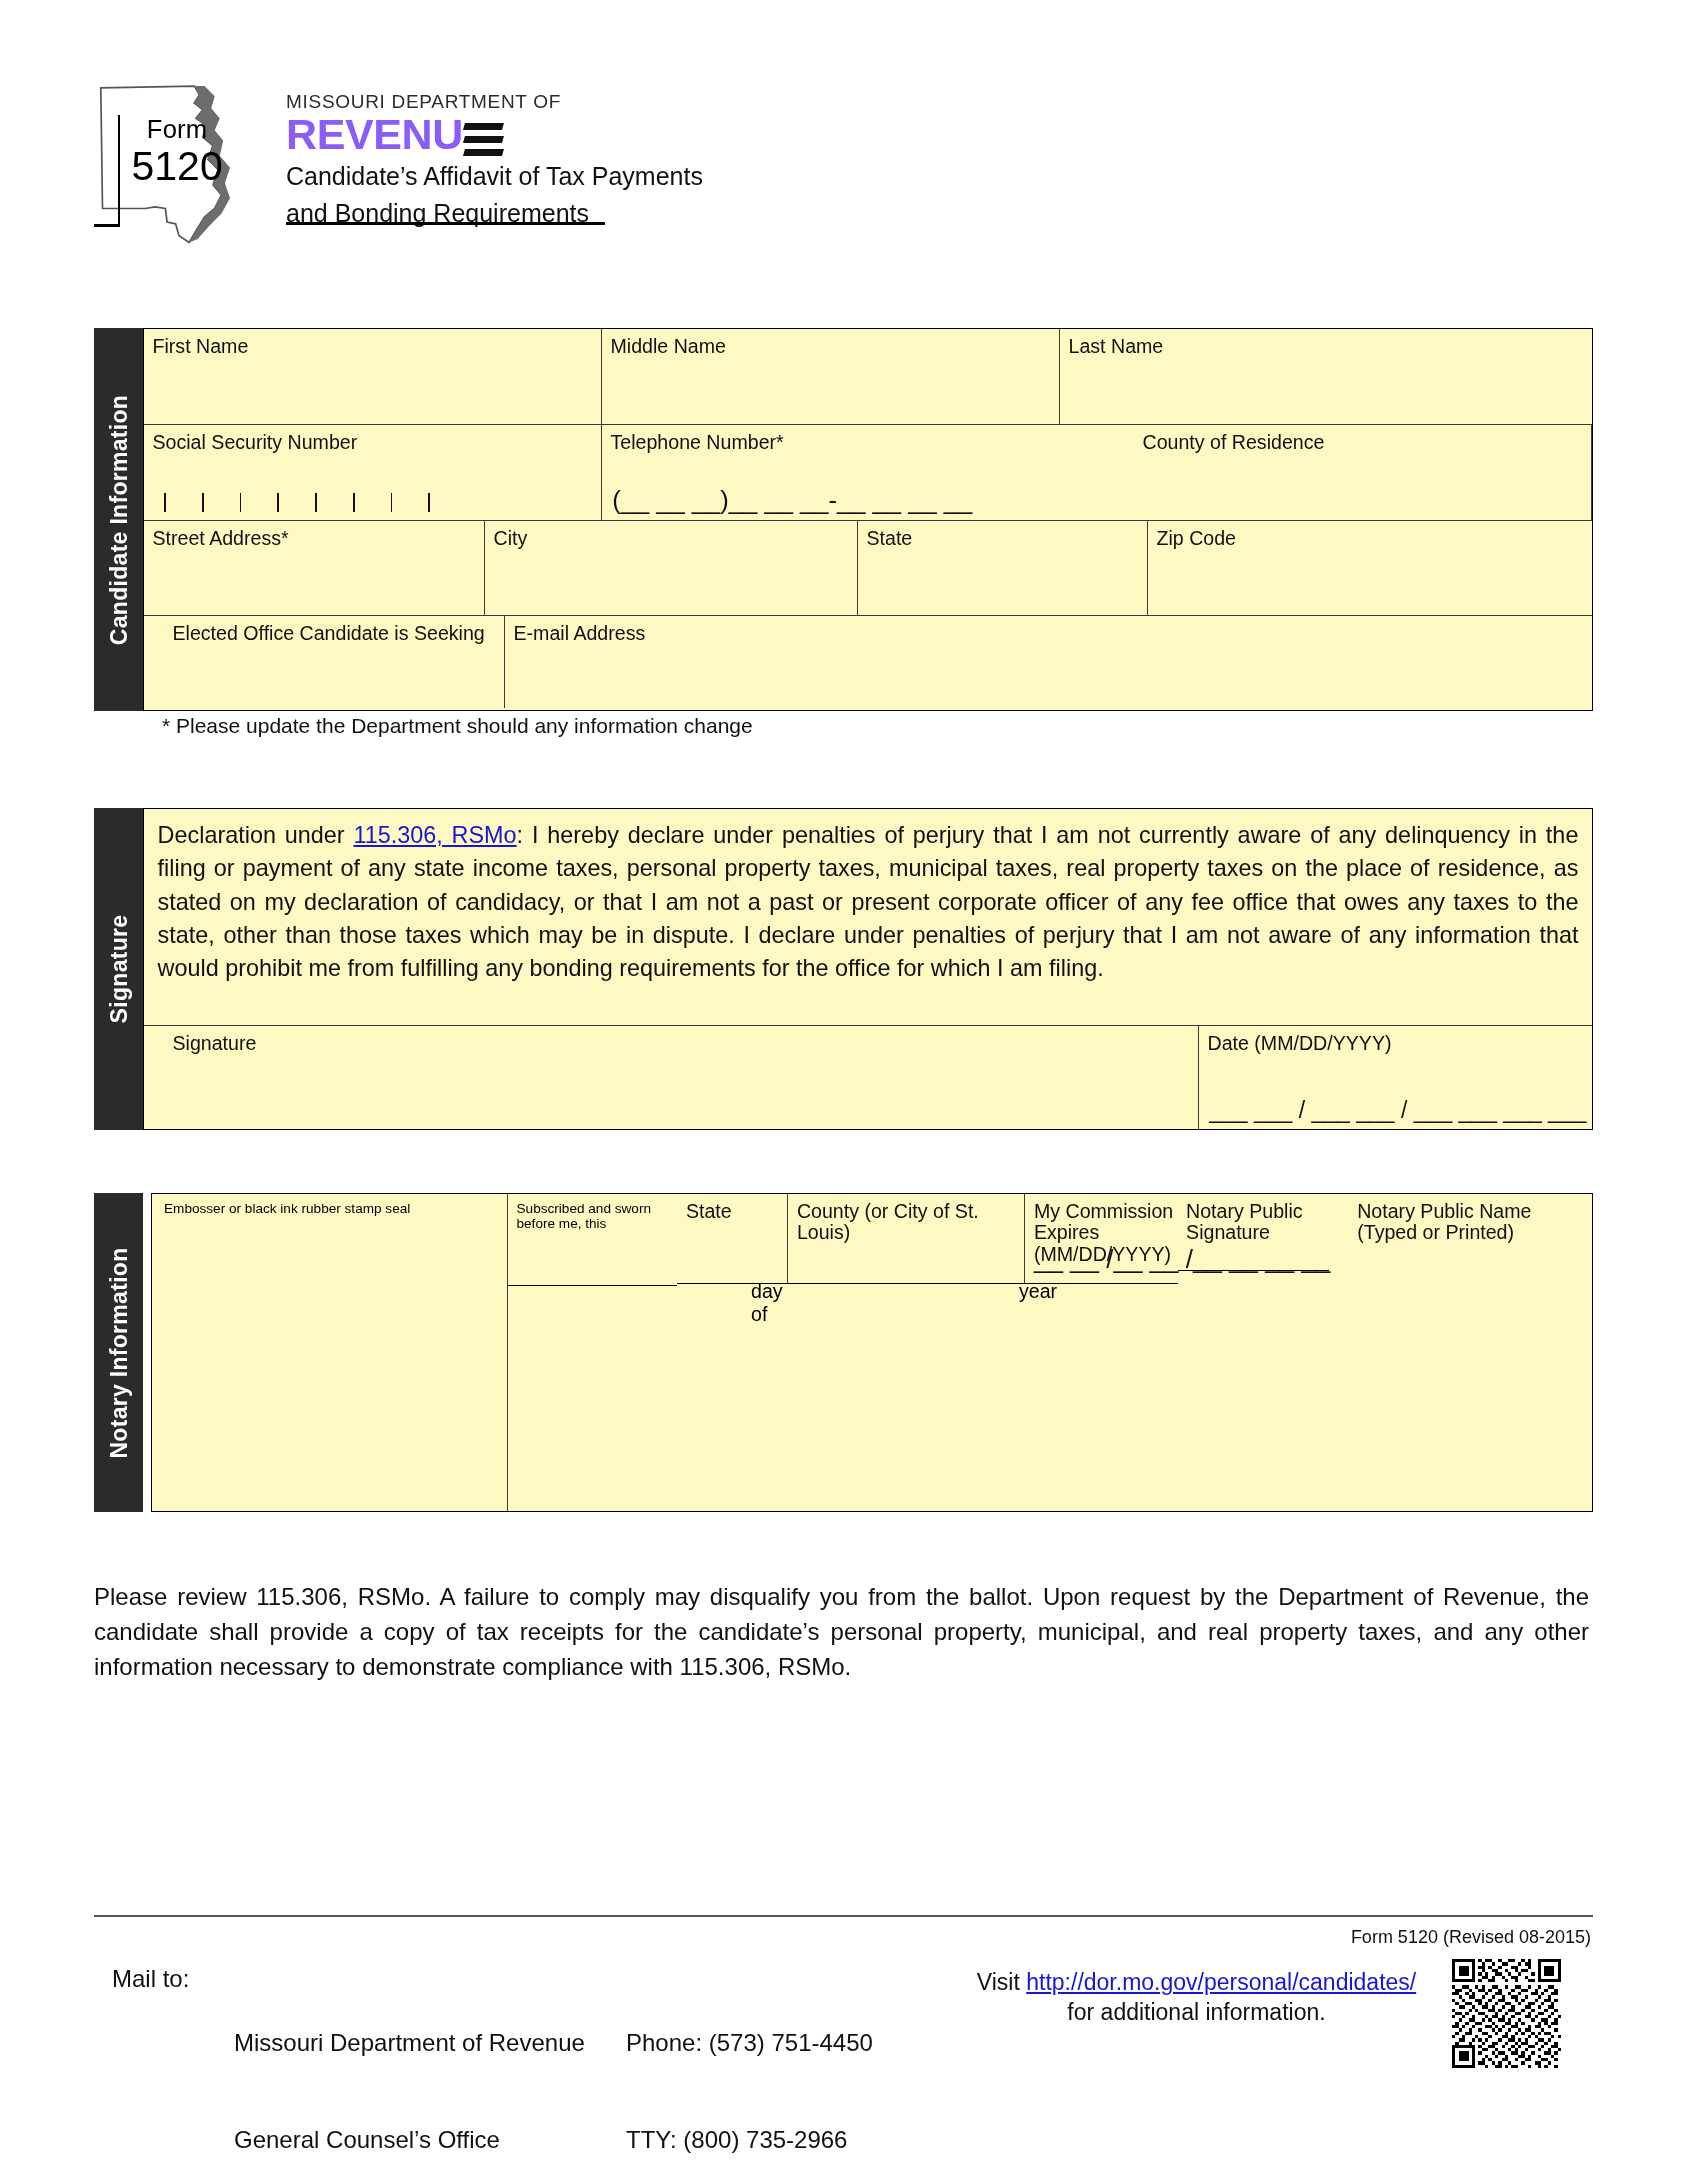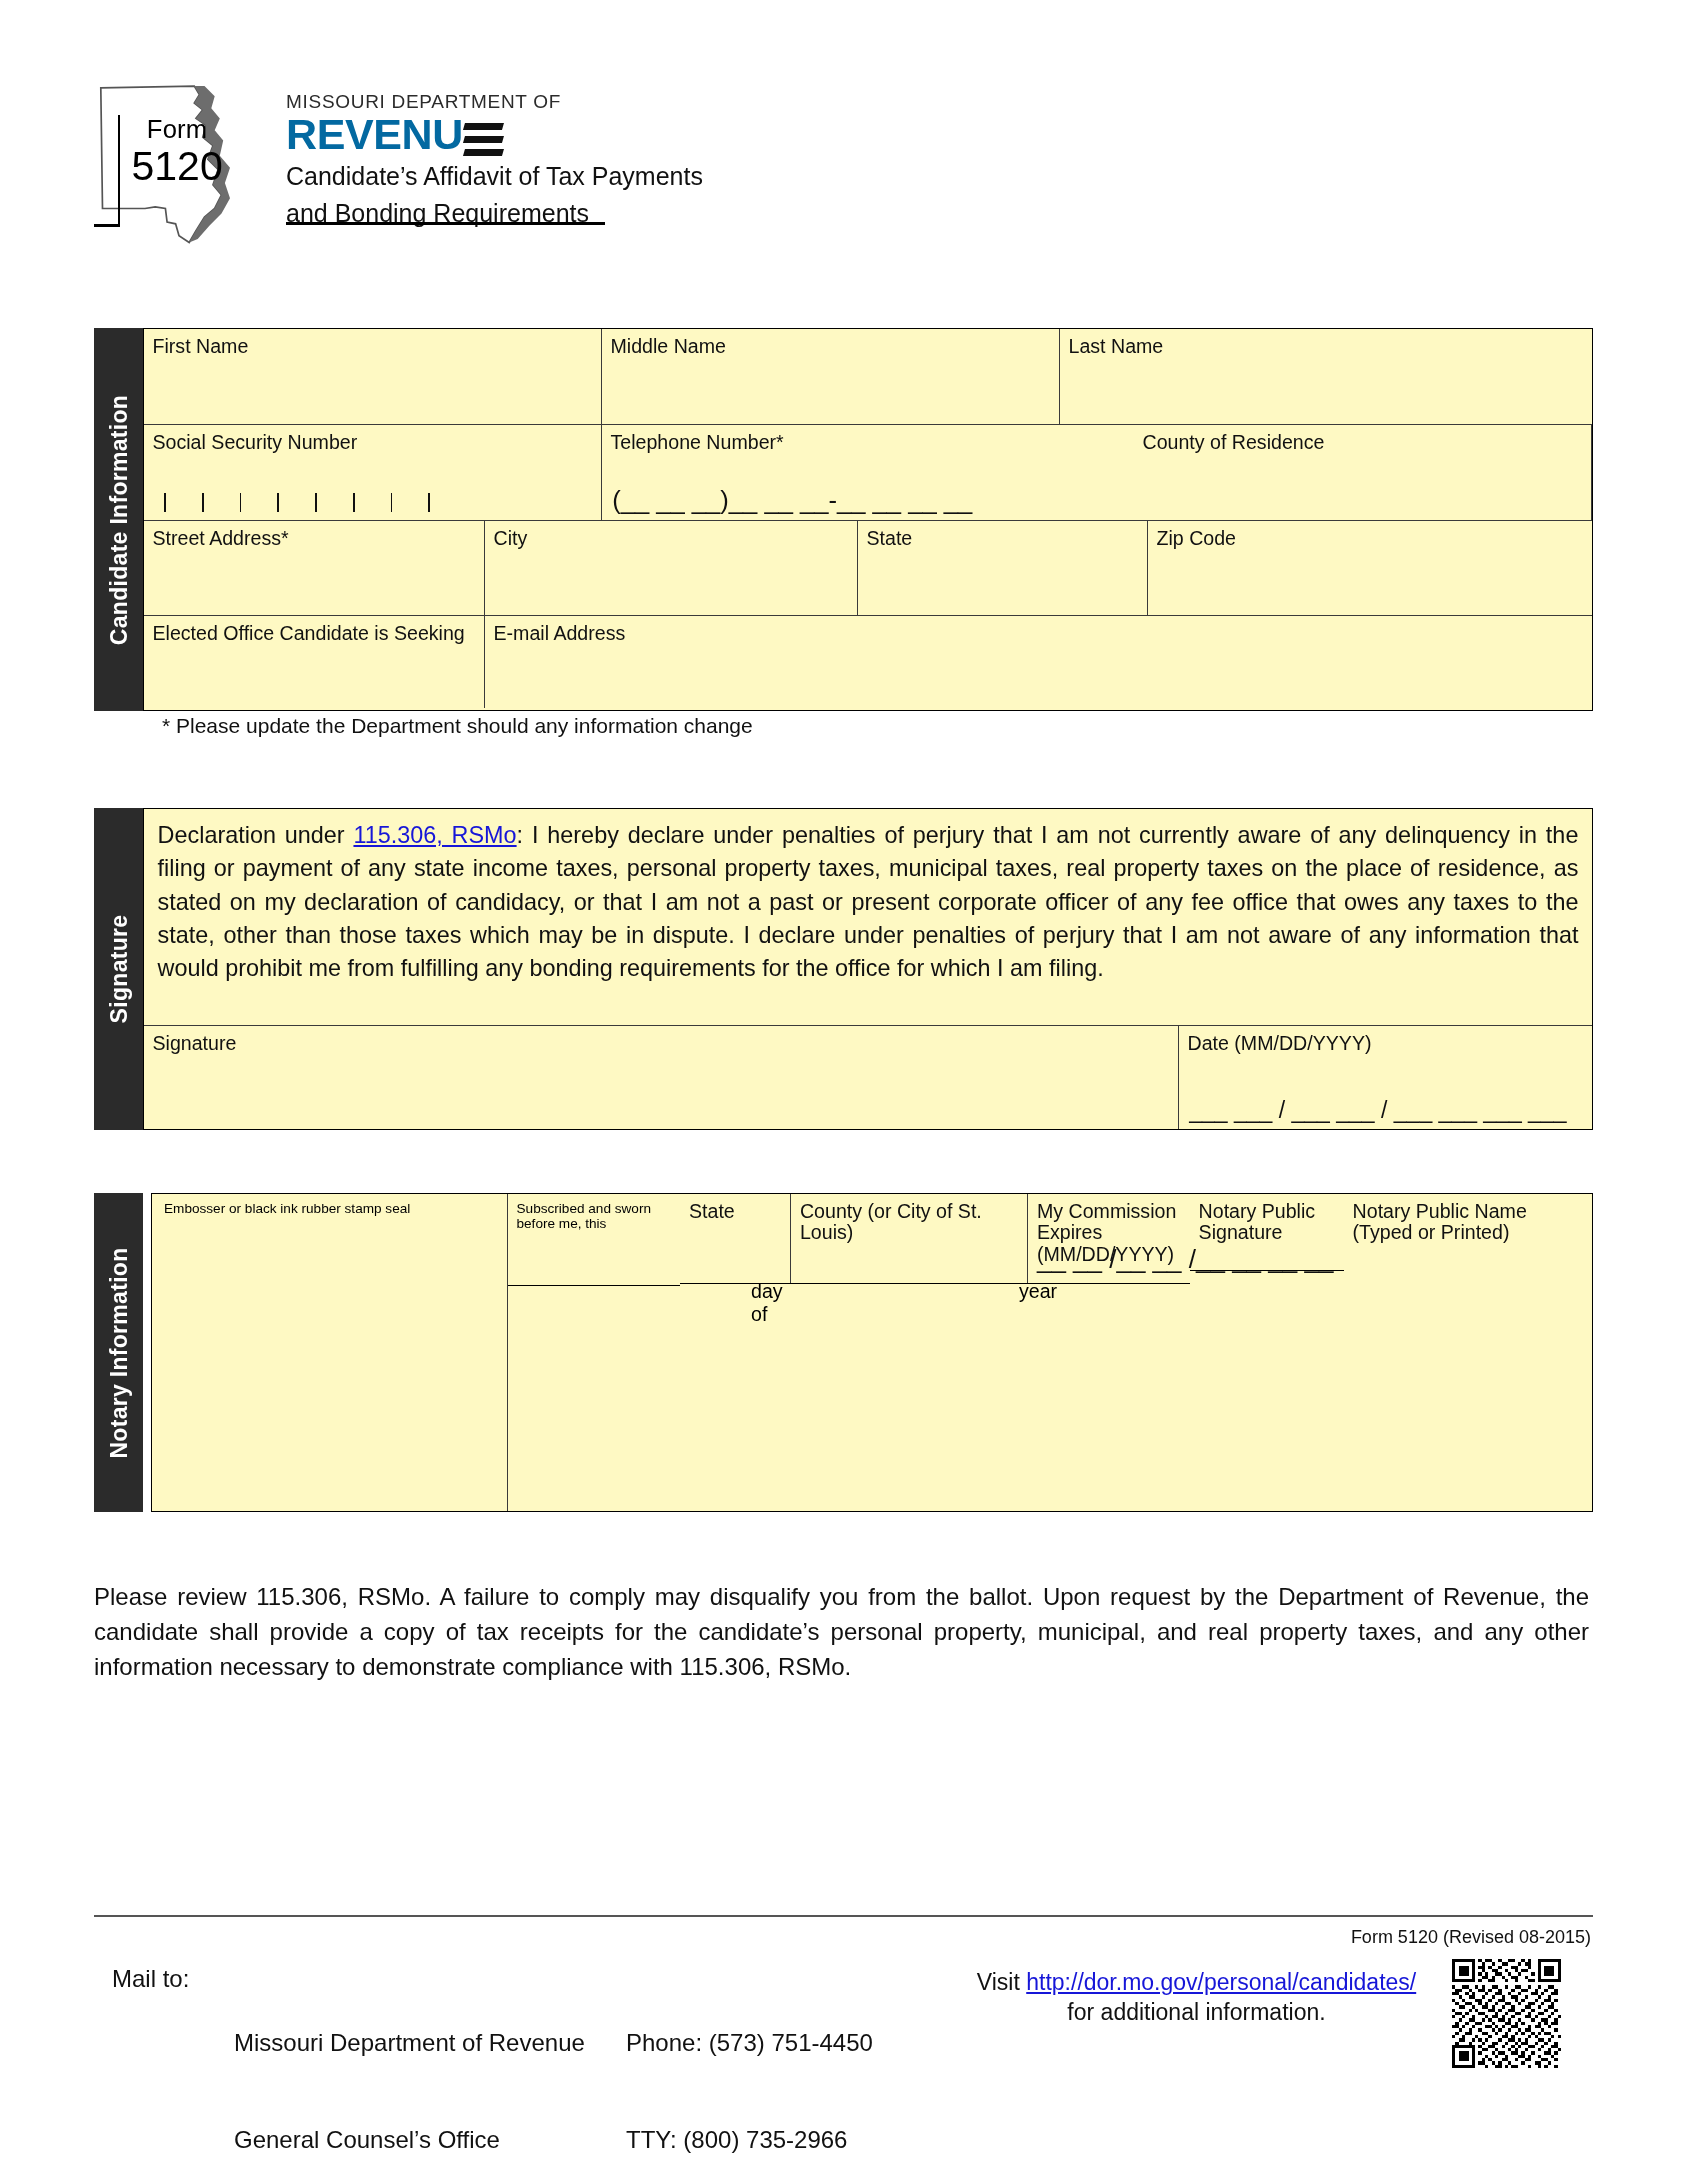--- a/index.html
+++ b/index.html
@@ -80,21 +80,21 @@
     letter-spacing: 0.7px;
     color: #2b2b2b;
     margin: 0 0 0.9px 0;
   }
   .brand-word {
     font-size: 43px;
     font-weight: 700;
     letter-spacing: -0.4px;
     line-height: 0.95;
     margin: 0;
-    color: #0369a1;
+    color: #8b5cf6;
     display: flex;
     align-items: flex-end;
   }
   .brand-word .e-mark {
     display: inline-block;
     width: 39px;
     height: 32px;
     position: relative;
     margin-left: 0.9px;
   }
@@ -156,21 +156,21 @@
     box-sizing: border-box;
     display: flex;
     flex-direction: column;
     background: #fef9c3;
   }
   .row {
     display: flex;
     border-bottom: 1.3px solid #3a3a3a;
     box-sizing: border-box;
   }
-  .row.last { border-bottom: none; }
+  .row.last { border-bottom: none; padding-left: 20px; }
   .cell {
     border-right: 1.3px solid #3a3a3a;
     box-sizing: border-box;
     position: relative;
     padding: 6.8px 0 0 8.5px;
   }
   .cell.last { border-right: none; }
   .cell .lbl {
     font-size: 19.6px;
     line-height: 1.1;

